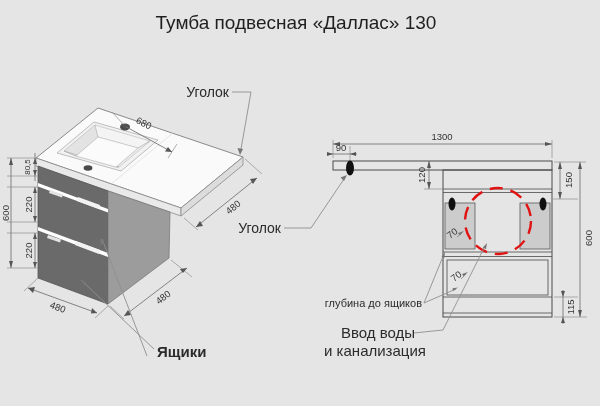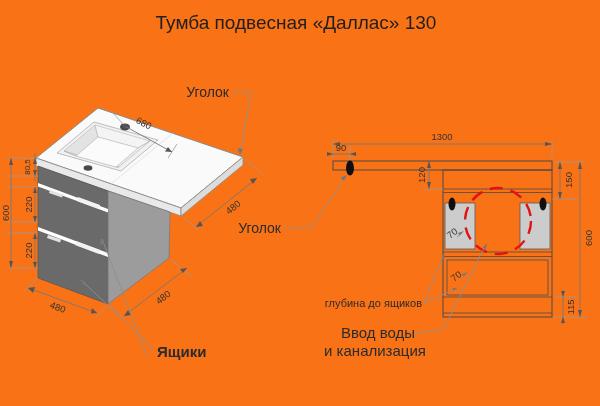--- a/index.html
+++ b/index.html
@@ -1,16 +1,16 @@
 <!DOCTYPE html>
 <html><head>
 <meta charset="utf-8">
 <style>
   html,body{margin:0;padding:0;background:#ffffff;}
-  .stage{position:relative;width:600px;height:406px;background:#f97316;overflow:hidden;
+  .stage{position:relative;width:600px;height:406px;background:#e5e5e5;overflow:hidden;
          font-family:"Liberation Sans", sans-serif;}
   svg{display:block;}
   text{font-family:"Liberation Sans", sans-serif;fill:#2b2b2b;}
   .title{font-size:19px;fill:#1f1f1f;}
   .lbl{font-size:14px;}
   .lbl-big{font-size:15px;}
   .lbl-sm{font-size:11px;}
   .dim{font-size:9.5px;fill:#333;}
   .dim-sm{font-size:8px;fill:#333;}
   .ext{stroke:#999;stroke-width:0.8;fill:none;}

